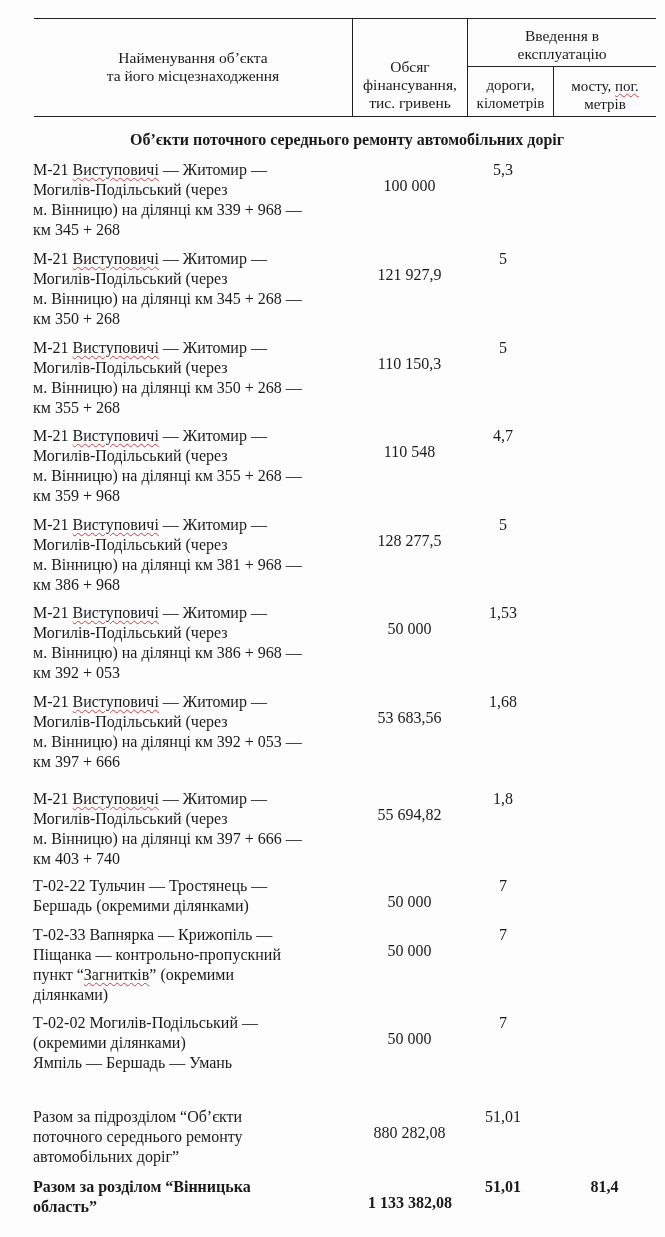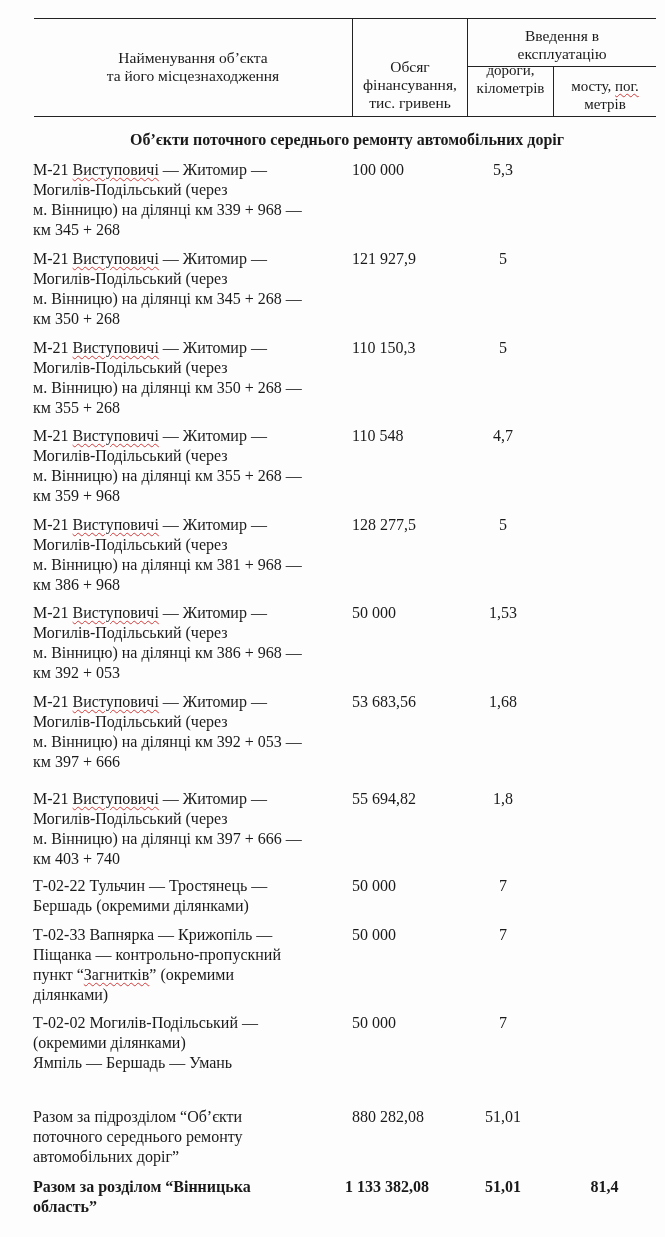--- a/index.html
+++ b/index.html
@@ -16,21 +16,21 @@
   .hdr {
     position: absolute; text-align: center; font-size: 15.5px; line-height: 18px;
     display: flex; align-items: center; justify-content: center;
   }
   .section-title {
     position: absolute; left: 36px; width: 622px; top: 130px;
     text-align: center; font-weight: bold; font-size: 16px; line-height: 20px;
   }
   .row { position: absolute; left: 0; width: 665px; font-size: 16px; line-height: 20px; }
   .name { position: absolute; left: 33px; width: 310px; }
-  .amount { position: absolute; left: 352px; width: 115px; text-align: left; }
+  .amount { position: absolute; left: 352px; width: 115px; text-align: center; margin-top: 16px; }
   .road { position: absolute; left: 467px; width: 72px; text-align: center; }
   .bridge { position: absolute; left: 553px; width: 103px; text-align: center; }
   .bold { font-weight: bold; }
   .spell {
     text-decoration: underline wavy #d23b3b;
     text-decoration-thickness: 1px;
     text-underline-offset: 2px;
   }
   .line { display: block; }
 </style>
@@ -43,21 +43,21 @@
   <div class="hline" style="left:34px; width:622px; top:116px;"></div>
   <div class="hline" style="left:467px; width:189px; top:66px;"></div>
   <div class="vline" style="left:352px; top:18px; height:98px;"></div>
   <div class="vline" style="left:467px; top:18px; height:98px;"></div>
   <div class="vline" style="left:553px; top:66px; height:50px;"></div>
 
   <div class="hdr" style="left:34px; width:318px; top:18px; height:98px; white-space:pre-line;">Найменування об’єкта
 та його місцезнаходження</div>
   <div class="hdr" style="left:353px; width:114px; top:44px; height:82px;">Обсяг фінансування, тис. гривень</div>
   <div class="hdr" style="left:468px; width:188px; top:24px; height:42px; padding:0 40px; box-sizing:border-box;">Введення в експлуатацію</div>
-  <div class="hdr" style="left:468px; width:85px; top:57px; height:44px; font-size:15px;">дороги, кілометрів</div>
+  <div class="hdr" style="left:468px; width:85px; top:72px; height:44px; font-size:15px;">дороги, кілометрів</div>
   <div class="hdr" style="left:554px; width:102px; top:72px; height:44px; font-size:15px; display:block; padding-top:5px; box-sizing:border-box;">
     <span>мосту, </span><span class="spell">пог.</span><br>
     <span>метрів</span>
   </div>
 
   <div class="section-title">Об’єкти поточного середнього ремонту автомобільних доріг</div>
 
   <div class="row" style="top:160px;">
     <div class="name">
       <span class="line"><span>М-21 </span><span class="spell">Виступовичі</span><span> — Житомир —</span></span>

